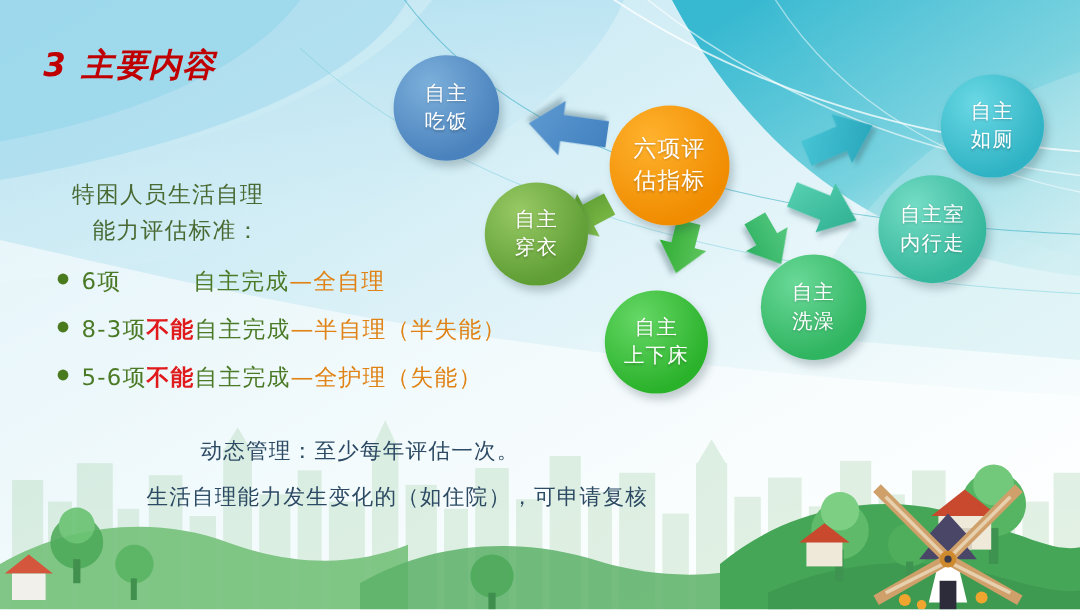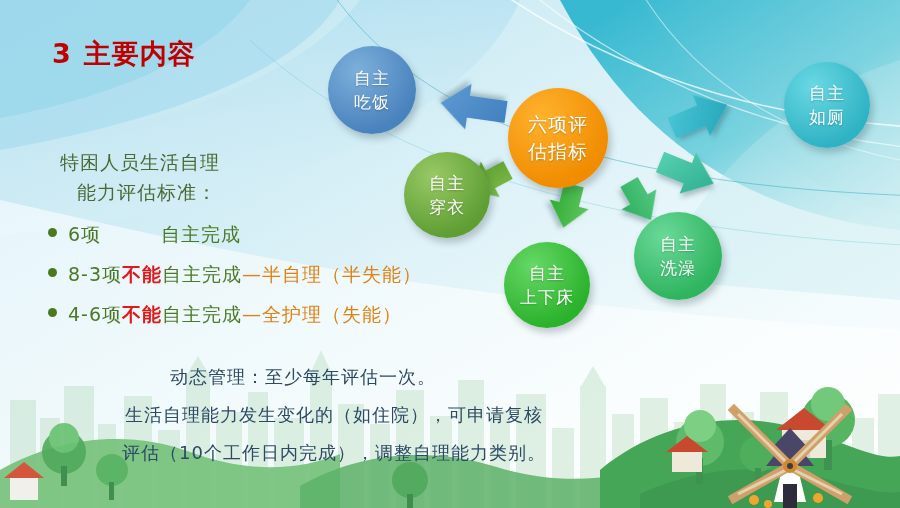--- a/index.html
+++ b/index.html
@@ -8,23 +8,23 @@
     font-family:"Liberation Sans","DejaVu Sans",sans-serif;
     background:#eef7fb;
   }
   #slide{position:relative;width:900px;height:508px;overflow:hidden;
          background:linear-gradient(150deg,#bfe6f2 0%,#d7eef7 18%,#eaf6fa 38%,#f4fbfc 55%,#ffffff 72%,#ffffff 100%);}
 
   
   .bgsvg{position:absolute;left:0;top:0;width:900px;height:508px;}
 
   
-  #title{position:absolute;left:52px;top:36px;font-size:27px;font-weight:bold;
+  #title{position:absolute;left:36px;top:36px;font-size:27px;font-weight:bold;
          color:#c00000;letter-spacing:1px;white-space:nowrap;
-         font-family:"DejaVu Sans","Liberation Sans",sans-serif;}
+         font-family:"DejaVu Sans","Liberation Sans",sans-serif;font-style:italic;}
   #title .num{margin-right:12px;}
 
   
   #lead{position:absolute;left:60px;top:148px;font-size:19px;color:#4a6a34;
         line-height:30px;letter-spacing:1px;white-space:nowrap;
         font-family:Liberation Sans, sans-serif;text-align:center;}
   #lead .l2{padding-left:14px;display:block;}
 
   
   .bullets{position:absolute;left:48px;top:222px;}
@@ -221,43 +221,43 @@
     <span class="l2">能力评估标准：</span>
   </div>
 
   <div class="bullets">
 
     <div class="brow">
       <span class="dot"></span>
       <span class="seg g">6项</span>
       <span class="gap"></span>
       <span class="seg g">自主完成</span>
+      <span class="seg o">—全自理</span>
     </div>
 
     <div class="brow">
       <span class="dot"></span>
       <span class="seg g">8-3项</span>
       <span class="seg r">不能</span>
       <span class="seg g">自主完成</span>
       <span class="seg o">—半自理（半失能）</span>
     </div>
 
     <div class="brow">
       <span class="dot"></span>
-      <span class="seg g">4-6项</span>
+      <span class="seg g">5-6项</span>
       <span class="seg r">不能</span>
       <span class="seg g">自主完成</span>
       <span class="seg o">—全护理（失能）</span>
     </div>
   </div>
 
   <div id="para">
     <span>动态管理：至少每年评估一次。</span>
     <span class="ind">生活自理能力发生变化的（如住院），可申请复核</span>
-    <span class="ind">评估（10个工作日内完成），调整自理能力类别。</span>
   </div>
 
   <svg class="arrowsvg" style="left:0;top:0;width:900px;height:508px;" viewBox="0 0 900 508">
     <defs>
       <linearGradient id="arBlue" x1="0" y1="0" x2="1" y2="0.4">
         <stop offset="0%" stop-color="#3f7fbe"></stop>
           <stop offset="100%" stop-color="#5a96cf"></stop>
       </linearGradient>
       <linearGradient id="arGreen1" x1="0" y1="0" x2="0" y2="1">
         <stop offset="0%" stop-color="#7fbd4a"></stop>
@@ -322,20 +322,24 @@
   <div class="circ" style="left:504px;top:242px;width:86px;height:86px;background:radial-gradient(circle at 34% 28%,#66d866,#2bb22b 72%);">
     <span>自主</span>
     <span>上下床</span>
   </div>
 
   <div class="circ" style="left:634px;top:212px;width:88px;height:88px;background:radial-gradient(circle at 34% 28%,#6ad999,#2fb45f 72%);">
     <span>自主</span>
     <span>洗澡</span>
   </div>
 
+  <div class="circ" style="left:732px;top:146px;width:90px;height:90px;background:radial-gradient(circle at 34% 28%,#74dcc4,#34b79c 72%);">
+    <span>自主室</span>
+    <span>内行走</span>
+  </div>
 
   <div class="circ" style="left:784px;top:62px;width:86px;height:86px;background:radial-gradient(circle at 34% 28%,#6ad8e4,#2fb3c4 72%);">
     <span>自主</span>
     <span>如厕</span>
   </div>
 
   <div class="circ" style="left:508px;top:88px;width:100px;height:100px;font-size:19px;line-height:27px;
               background:radial-gradient(circle at 34% 28%,#ffb22e,#f08c00 72%);">
     <span>六项评</span>
     <span>估指标</span>

